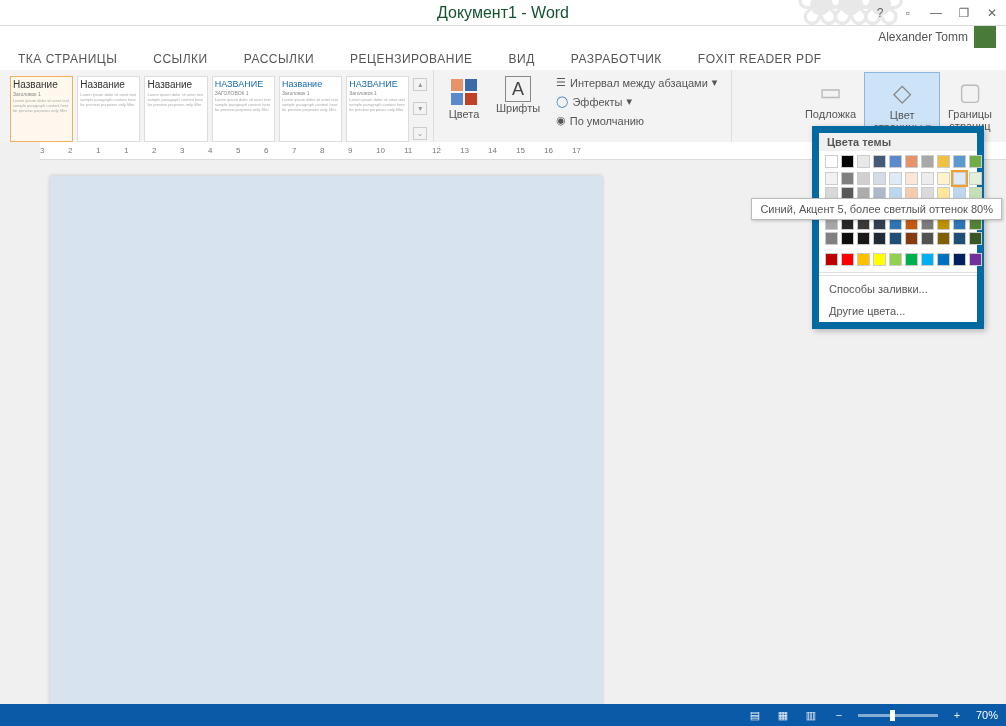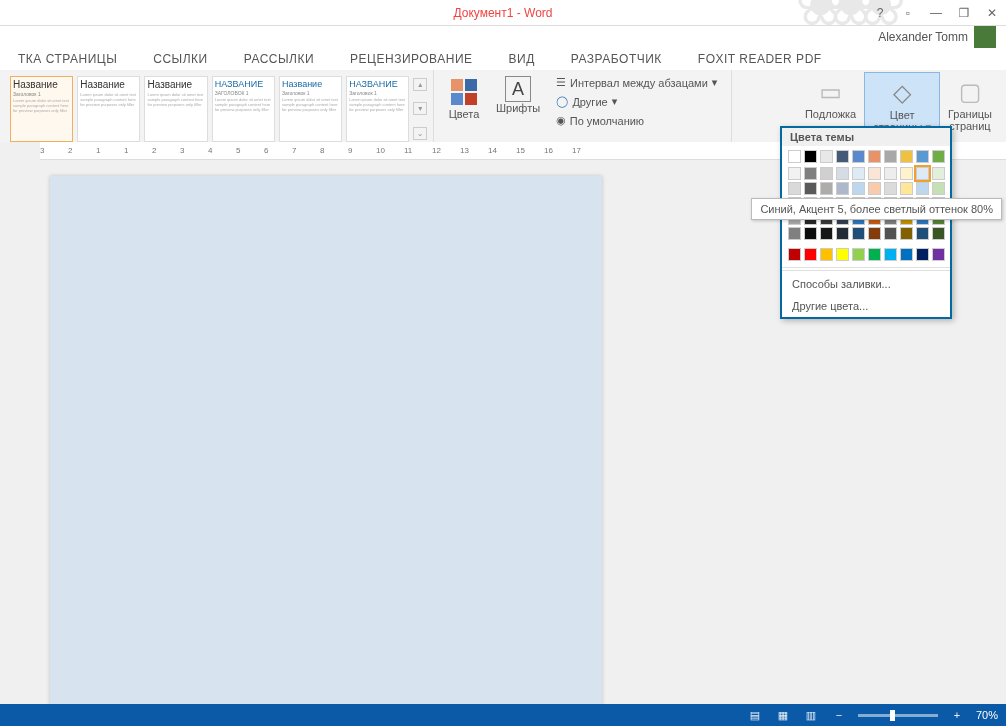--- a/index.html
+++ b/index.html
@@ -1,19 +1,19 @@
 <!DOCTYPE html>
 <html><head>
 <meta charset="utf-8">
 <style>
 * { margin: 0; padding: 0; box-sizing: border-box; font-family: "Segoe UI", Tahoma, sans-serif; }
 body { width: 1006px; height: 726px; background: #f0f0f0; overflow: hidden; position: relative; }
 
 .titlebar { height: 26px; background: #fff; display: flex; align-items: center; position: relative; border-bottom: 1px solid #ddd; }
-.titlebar-title { position: absolute; left: 50%; transform: translateX(-50%); font-size: 12px; color: #ef4444; }
+.titlebar-title { position: absolute; left: 50%; transform: translateX(-50%); font-size: 16px; color: #14532d; }
 .titlebar-right { position: absolute; right: 0; display: flex; align-items: center; height: 100%; }
 .win-btn { width: 28px; height: 26px; display: flex; align-items: center; justify-content: center; font-size: 12px; color: #666; cursor: pointer; }
 .user-name { font-size: 12px; color: #555; margin-right: 6px; }
 .user-pic { width: 22px; height: 22px; background: #4a7a3a; margin-right: 6px; }
 .deco { position: absolute; right: 120px; top: -10px; color: #e8e8e8; font-size: 60px; pointer-events: none; letter-spacing: -20px; line-height: 0.5; }
 
 .tabs { height: 22px; background: #fff; display: flex; align-items: center; padding-left: 0; font-size: 12px; }
 .tab { padding: 0 18px; color: #555; cursor: pointer; text-transform: uppercase; letter-spacing: 0.5px; }
 
 .ribbon { height: 94px; background: #f3f3f3; border-bottom: 1px solid #ccc; display: flex; position: relative; }
@@ -34,21 +34,21 @@
 .ribbon-btn.active { background: #cde3f8; border: 1px solid #8ab8e0; }
 .ribbon-small-grp { display: flex; flex-direction: column; padding: 4px 8px; gap: 6px; font-size: 11px; color: #555; }
 .ribbon-small-item { display: flex; align-items: center; gap: 4px; cursor: pointer; }
 
 .doc-area { position: absolute; top: 142px; left: 0; right: 0; bottom: 22px; background: #f0f0f0; overflow: hidden; }
 .group-caption { position: absolute; top: -11px; left: 96px; font-size: 11px; color: #777; }
 .ruler { height: 18px; margin-left: 40px; background: #fff; display: flex; align-items: center; font-size: 8px; color: #777; position: relative; border-bottom: 1px solid #ddd; }
 .ruler-tick { position: absolute; }
 .page { position: absolute; top: 34px; left: 50px; width: 552px; height: 580px; background: #d8e3f0; box-shadow: 0 0 4px rgba(0,0,0,0.2); }
 
-.color-popup { position: absolute; top: 126px; left: 780px; width: 172px; background: #fff; border: 2px solid #0369a1; box-shadow: 2px 2px 6px rgba(0,0,0,0.25); z-index: 100; font-size: 11px; }
+.color-popup { position: absolute; top: 126px; left: 812px; width: 172px; background: #fff; border: 7px solid #0369a1; box-shadow: 2px 2px 6px rgba(0,0,0,0.25); z-index: 100; font-size: 11px; }
 .color-popup-header { background: #f0f0f0; padding: 3px 8px; font-weight: 600; color: #555; font-size: 11px; }
 .color-grid { padding: 4px 6px; display: grid; grid-template-columns: repeat(10, 14px); gap: 2px; }
 .swatch { width: 13px; height: 13px; border: 1px solid #ccc; cursor: pointer; }
 .swatch.sel { outline: 2px solid #f0a030; }
 .color-popup-item { padding: 5px 10px; cursor: pointer; color: #555; display: flex; align-items: center; gap: 6px; }
 .sep { border-top: 1px solid #e0e0e0; margin: 2px 0; }
 
 .tooltip { position: absolute; top: 198px; right: 4px; background: #fff; border: 1px solid #bbb; padding: 4px 8px; font-size: 11px; color: #555; box-shadow: 1px 1px 3px rgba(0,0,0,0.2); z-index: 101; white-space: nowrap; }
 
 .statusbar { position: absolute; bottom: 0; left: 0; right: 0; height: 22px; background: #0a5aa8; display: flex; align-items: center; justify-content: flex-end; padding: 0 8px; color: #fff; font-size: 11px; gap: 10px; }
@@ -148,21 +148,21 @@
       <span>Шрифты</span>
     </div>
     <div class="ribbon-small-grp">
       <div class="ribbon-small-item">
           <span>☰</span>
           <span>Интервал между абзацами</span>
           <span>▾</span>
         </div>
       <div class="ribbon-small-item">
           <span style="color:#3a7ab8;">◯</span>
-          <span>Другие</span>
+          <span>Эффекты</span>
           <span>▾</span>
         </div>
       <div class="ribbon-small-item">
           <span>◉</span>
           <span>По умолчанию</span>
         </div>
     </div>
   </div>
   <div class="ribbon-group" style="flex-direction:row;align-items:flex-start;border-right:none;margin-left:auto;">
     <div class="ribbon-btn">

